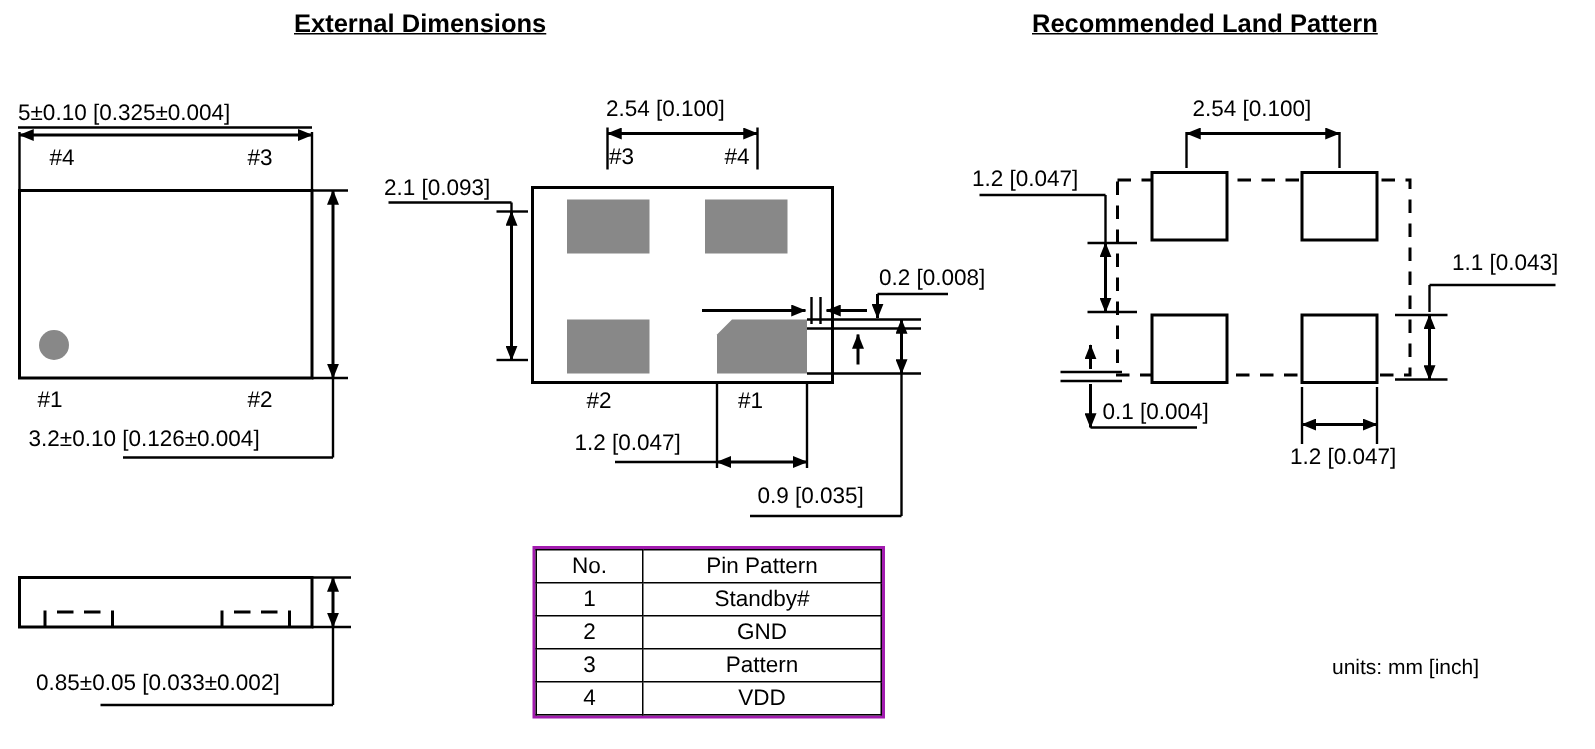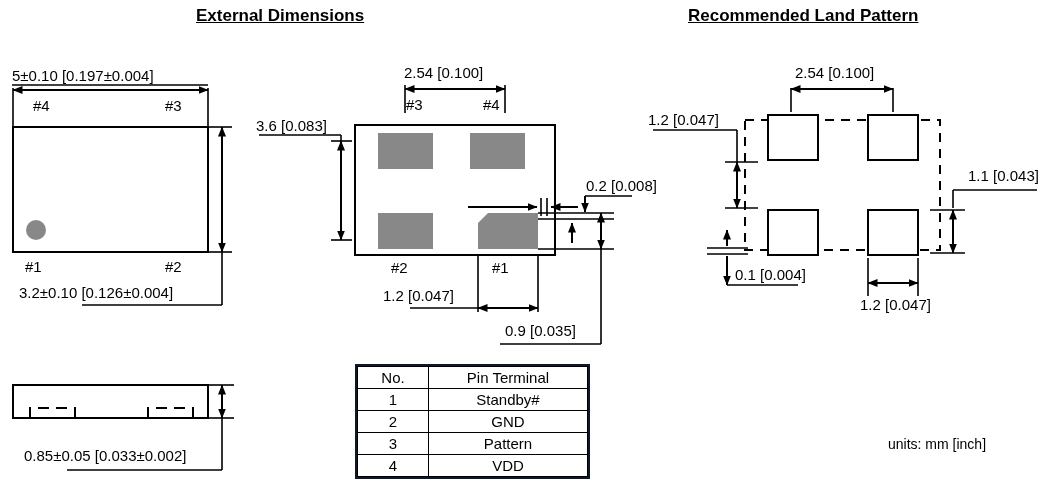--- a/index.html
+++ b/index.html
@@ -50,21 +50,21 @@
     left: 0;
     top: 0;
     width: 1063px;
     height: 499px;
     overflow: visible;
   }
   #pin-table-wrap {
     position: absolute;
     left: 355px;
     top: 364px;
-    border: 2px solid #0f172a;
+    border: 2px solid #a21caf;
   }
   #pin-table-wrap table {
     border-collapse: collapse;
     font-size: 15px;
   }
   #pin-table-wrap td {
     border: 1px solid #000;
     text-align: center;
     height: 21px;
     line-height: 19px;
@@ -74,41 +74,41 @@
 </style>
 </head>
 <body>
 
 <div id="canvas">
 
   <div class="title" style="left:688px; top:6px;">Recommended Land Pattern</div>
 
   <div class="title" style="left:196px; top:6px;">External Dimensions</div>
 
-  <div class="dim" style="left:12px; top:68px;">5±0.10 [0.197±0.004]</div>
+  <div class="dim" style="left:12px; top:68px;">5±0.10 [0.325±0.004]</div>
 
   <div class="pin" style="left:33px; top:98px;">#4</div>
 
   <div class="pin" style="left:165px; top:98px;">#3</div>
 
   <div class="pin" style="left:25px; top:259px;">#1</div>
 
   <div class="pin" style="left:165px; top:259px;">#2</div>
 
   <div class="dim" style="left:19px; top:285px;">3.2±0.10 [0.126±0.004]</div>
 
   <div class="dim" style="left:8px; top:448px;margin-left:16px;">0.85±0.05 [0.033±0.002]</div>
 
   <div class="dim" style="left:404px; top:65px;">2.54 [0.100]</div>
 
   <div class="pin" style="left:406px; top:97px;">#3</div>
 
   <div class="pin" style="left:483px; top:97px;">#4</div>
 
-  <div class="dim" style="left:256px; top:118px;">3.6 [0.083]</div>
+  <div class="dim" style="left:256px; top:118px;">2.1 [0.093]</div>
 
   <div class="dim" style="left:421px; top:184px;">0.1 [0.004]</div>
 
   <div class="dim" style="left:586px; top:178px;">0.2 [0.008]</div>
 
   <div class="pin" style="left:391px; top:260px;">#2</div>
 
   <div class="pin" style="left:492px; top:260px;">#1</div>
 
   <div class="dim" style="left:383px; top:288px;">1.2 [0.047]</div>
@@ -125,21 +125,21 @@
 
   <div class="dim" style="left:860px; top:297px;">1.2 [0.047]</div>
 
   <div class="note" style="left:888px; top:437px;">units:  mm [inch]</div>
 
   <div id="pin-table-wrap">
     <table>
       <tbody>
         <tr>
           <td style="width:62px;">No.</td>
-          <td style="width:150px;">Pin Terminal</td>
+          <td style="width:150px;">Pin Pattern</td>
         </tr>
         <tr>
           <td>1</td>
           <td>Standby#</td>
         </tr>
         <tr>
           <td>2</td>
           <td>GND</td>
         </tr>
         <tr>

